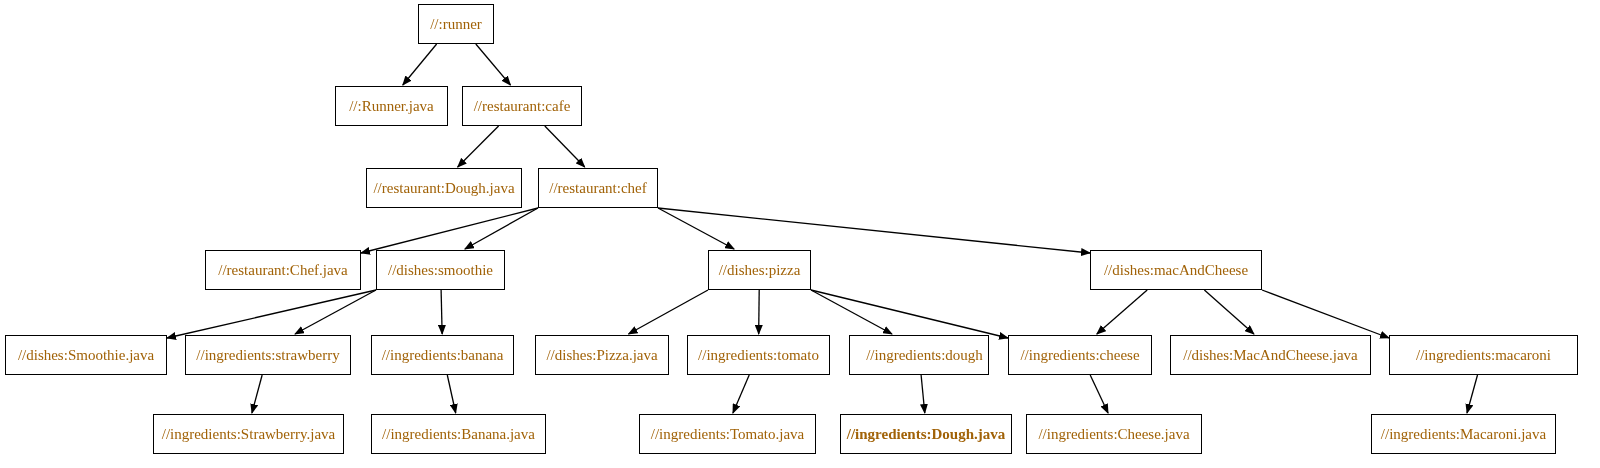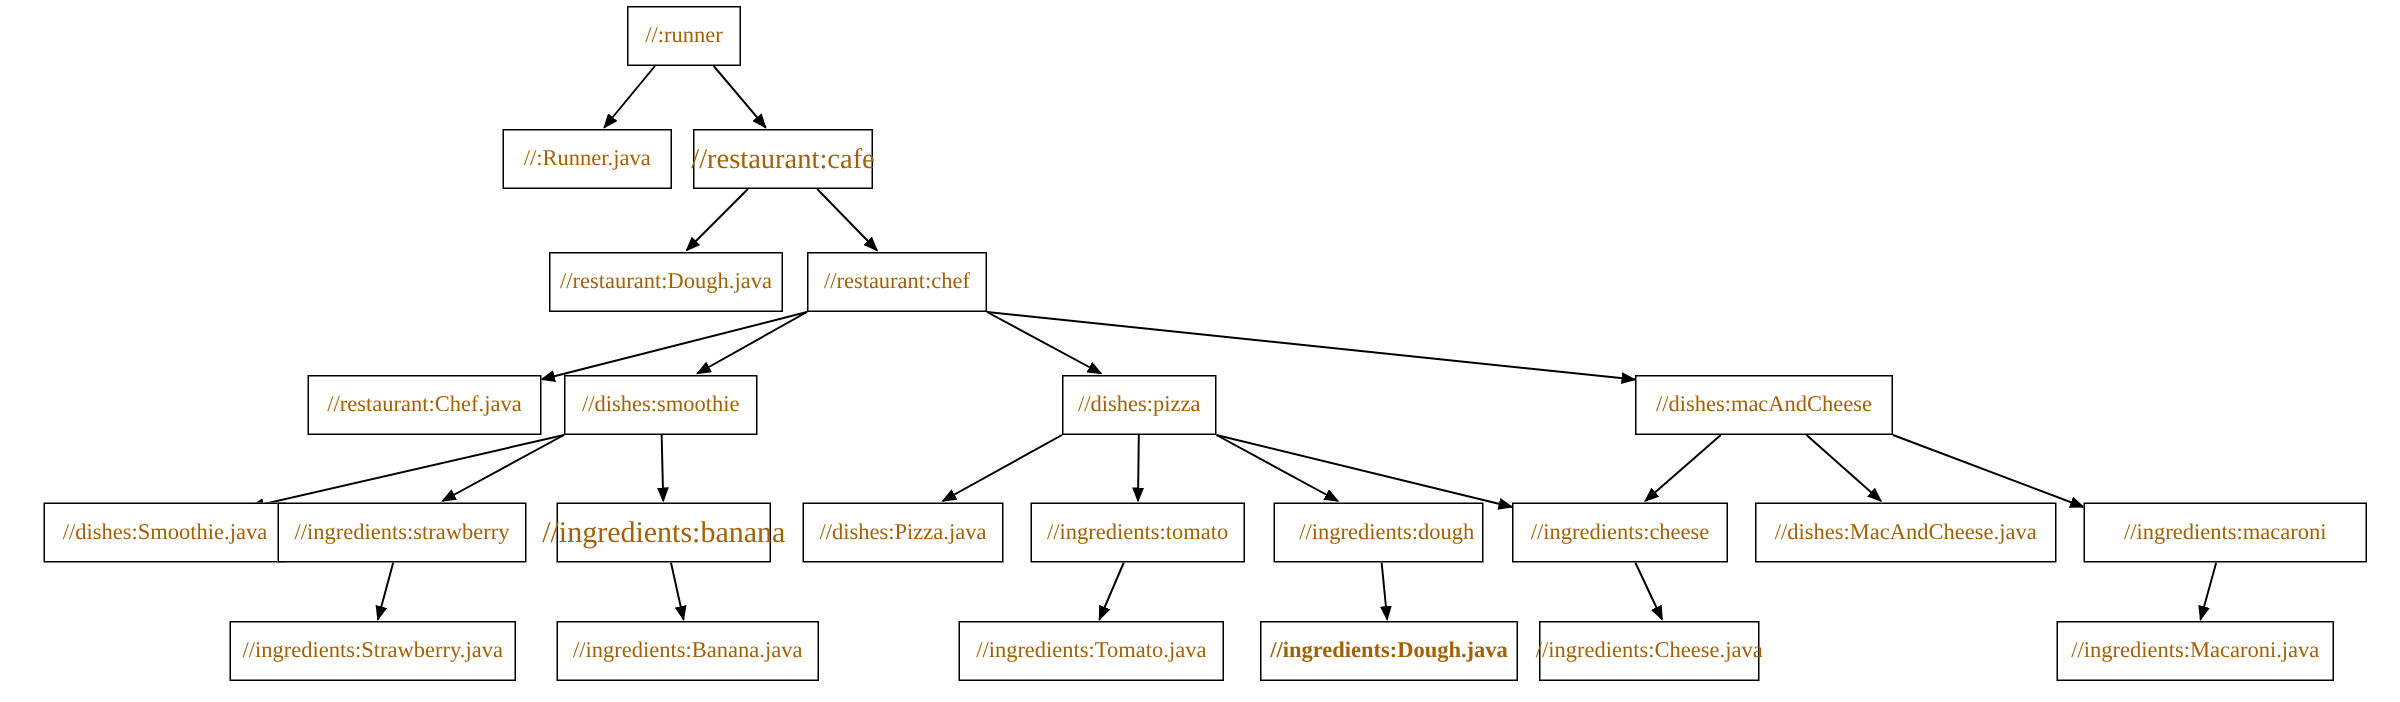--- a/index.html
+++ b/index.html
@@ -79,48 +79,48 @@
         <path d="M1477.5,375 L1467,413" stroke="#000000" stroke-width="1.3" fill="none" marker-end="url(#arrowhead)"></path>
       </g>
   </svg>
   <div id="nodes">
       <div class="node" style="left: 418px; top: 4px; width: 76px; height: 40px; border-color: rgb(0, 0, 0); background: rgb(255, 255, 255); font-size: 15px;">
         <span class="node-label">//:runner</span>
       </div>
       <div class="node" style="left: 335px; top: 86px; width: 113px; height: 40px; border-color: rgb(0, 0, 0); background: rgb(255, 255, 255); font-size: 15px;">
         <span class="node-label">//:Runner.java</span>
       </div>
-      <div class="node" style="left: 462px; top: 86px; width: 120px; height: 40px; border-color: rgb(0, 0, 0); background: rgb(255, 255, 255); font-size: 19px;">
+      <div class="node" style="left: 462px; top: 86px; width: 120px; height: 40px; border-color: rgb(0, 0, 0); background: rgb(255, 255, 255); font-size: 15px;">
         <span class="node-label">//restaurant:cafe</span>
       </div>
       <div class="node" style="left: 366px; top: 168px; width: 156px; height: 40px; border-color: rgb(0, 0, 0); background: rgb(255, 255, 255); font-size: 15px;">
         <span class="node-label">//restaurant:Dough.java</span>
       </div>
       <div class="node" style="left: 538px; top: 168px; width: 120px; height: 40px; border-color: rgb(0, 0, 0); background: rgb(255, 255, 255); font-size: 15px;">
         <span class="node-label">//restaurant:chef</span>
       </div>
       <div class="node" style="left: 205px; top: 250px; width: 156px; height: 40px; border-color: rgb(0, 0, 0); background: rgb(255, 255, 255); font-size: 15px;">
         <span class="node-label">//restaurant:Chef.java</span>
       </div>
       <div class="node" style="left: 376px; top: 250px; width: 129px; height: 40px; border-color: rgb(0, 0, 0); background: rgb(255, 255, 255); font-size: 15px;">
         <span class="node-label">//dishes:smoothie</span>
       </div>
       <div class="node" style="left: 708px; top: 250px; width: 103px; height: 40px; border-color: rgb(0, 0, 0); background: rgb(255, 255, 255); font-size: 15px;">
         <span class="node-label">//dishes:pizza</span>
       </div>
       <div class="node" style="left: 1090px; top: 250px; width: 172px; height: 40px; border-color: rgb(0, 0, 0); background: rgb(255, 255, 255); font-size: 15px;">
         <span class="node-label">//dishes:macAndCheese</span>
       </div>
-      <div class="node" style="left: 5px; top: 335px; width: 162px; height: 40px; border-color: rgb(0, 0, 0); background: rgb(255, 255, 255); font-size: 15px; margin-left: 24px;">
+      <div class="node" style="left: 5px; top: 335px; width: 162px; height: 40px; border-color: rgb(0, 0, 0); background: rgb(255, 255, 255); font-size: 15px;">
         <span class="node-label">//dishes:Smoothie.java</span>
       </div>
       <div class="node" style="left: 185px; top: 335px; width: 166px; height: 40px; border-color: rgb(0, 0, 0); background: rgb(255, 255, 255); font-size: 15px;">
         <span class="node-label">//ingredients:strawberry</span>
       </div>
-      <div class="node" style="left: 371px; top: 335px; width: 143px; height: 40px; border-color: rgb(0, 0, 0); background: rgb(255, 255, 255); font-size: 20px;">
+      <div class="node" style="left: 371px; top: 335px; width: 143px; height: 40px; border-color: rgb(0, 0, 0); background: rgb(255, 255, 255); font-size: 15px;">
         <span class="node-label">//ingredients:banana</span>
       </div>
       <div class="node" style="left: 535px; top: 335px; width: 134px; height: 40px; border-color: rgb(0, 0, 0); background: rgb(255, 255, 255); font-size: 15px;">
         <span class="node-label">//dishes:Pizza.java</span>
       </div>
       <div class="node" style="left: 687px; top: 335px; width: 143px; height: 40px; border-color: rgb(0, 0, 0); background: rgb(255, 255, 255); font-size: 15px; align-items: center;">
         <span class="node-label">//ingredients:tomato</span>
       </div>
       <div class="node" style="left: 849px; top: 335px; width: 140px; height: 40px; border-color: rgb(0, 0, 0); background: rgb(255, 255, 255); font-size: 15px; padding-left: 11px;">
         <span class="node-label">//ingredients:dough</span>
@@ -139,20 +139,20 @@
       </div>
       <div class="node" style="left: 371px; top: 414px; width: 175px; height: 40px; border-color: rgb(0, 0, 0); background: rgb(255, 255, 255); font-size: 15px;">
         <span class="node-label">//ingredients:Banana.java</span>
       </div>
       <div class="node" style="left: 639px; top: 414px; width: 177px; height: 40px; border-color: rgb(0, 0, 0); background: rgb(255, 255, 255); font-size: 15px;">
         <span class="node-label">//ingredients:Tomato.java</span>
       </div>
       <div class="node" style="left: 840px; top: 414px; width: 172px; height: 40px; border-color: rgb(0, 0, 0); background: rgb(255, 255, 255); font-size: 15px; font-weight: bold;">
         <span class="node-label">//ingredients:Dough.java</span>
       </div>
-      <div class="node" style="left: 1026px; top: 414px; width: 147px; height: 40px; border-color: rgb(0, 0, 0); background: rgb(255, 255, 255); font-size: 15px;">
+      <div class="node" style="left: 1026px; top: 414px; width: 176px; height: 40px; border-color: rgb(0, 0, 0); background: rgb(255, 255, 255); font-size: 15px;">
         <span class="node-label">//ingredients:Cheese.java</span>
       </div>
       <div class="node" style="left: 1371px; top: 414px; width: 185px; height: 40px; border-color: rgb(0, 0, 0); background: rgb(255, 255, 255); font-size: 15px;">
         <span class="node-label">//ingredients:Macaroni.java</span>
       </div>
     </div>
 </div>
 
 </body></html>

